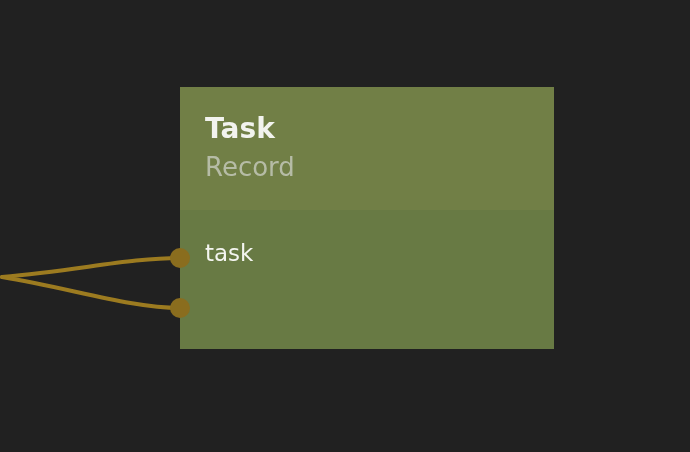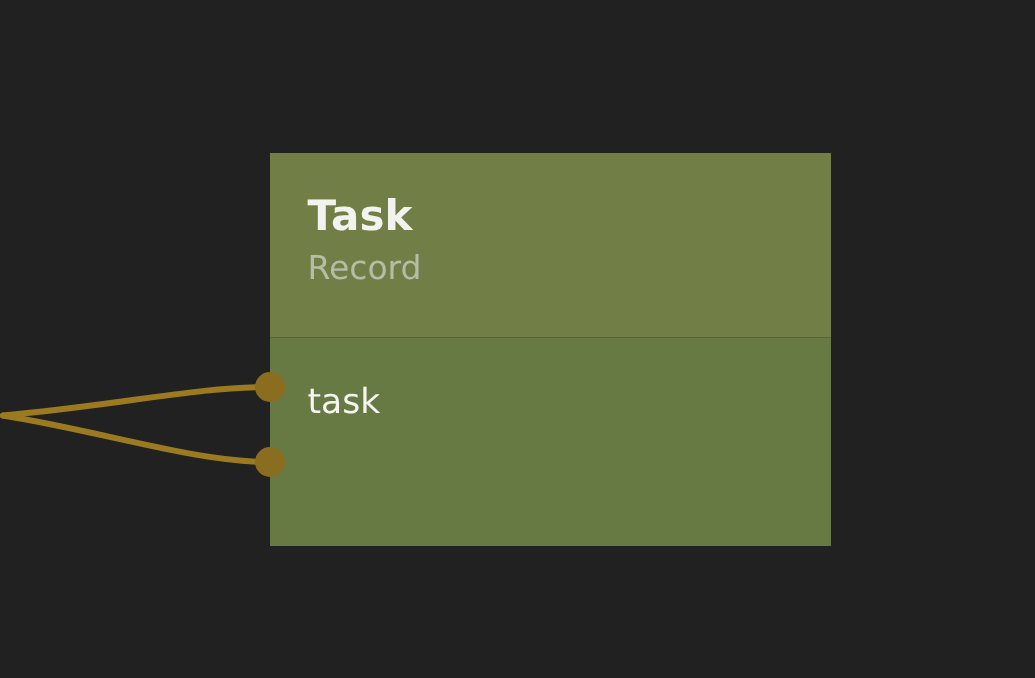--- a/index.html
+++ b/index.html
@@ -27,21 +27,21 @@
     left: 0;
     top: 0;
     width: 690px;
     height: 452px;
     pointer-events: none;
   }
 
   .node {
     position: absolute;
     left: 180px;
-    top: 102px;
+    top: 87px;
     width: 374px;
     height: 262px;
     display: flex;
     flex-direction: column;
     box-sizing: border-box;
   }
 
   .node-header {
     background: #717f46;
     height: 123px;
@@ -54,21 +54,21 @@
     color: #f2f3ee;
     font-size: 28px;
     font-weight: 700;
     line-height: 1.0;
     letter-spacing: 0.1px;
     white-space: nowrap;
   }
 
   .node-subtitle {
     color: #b6bca6;
-    font-size: 22px;
+    font-size: 26px;
     font-weight: 400;
     line-height: 1.0;
     margin-top: 11px;
     white-space: nowrap;
   }
 
   .node-body {
     background: #687a44;
     flex: 1 1 auto;
     padding: 18px 0 0 25px;

